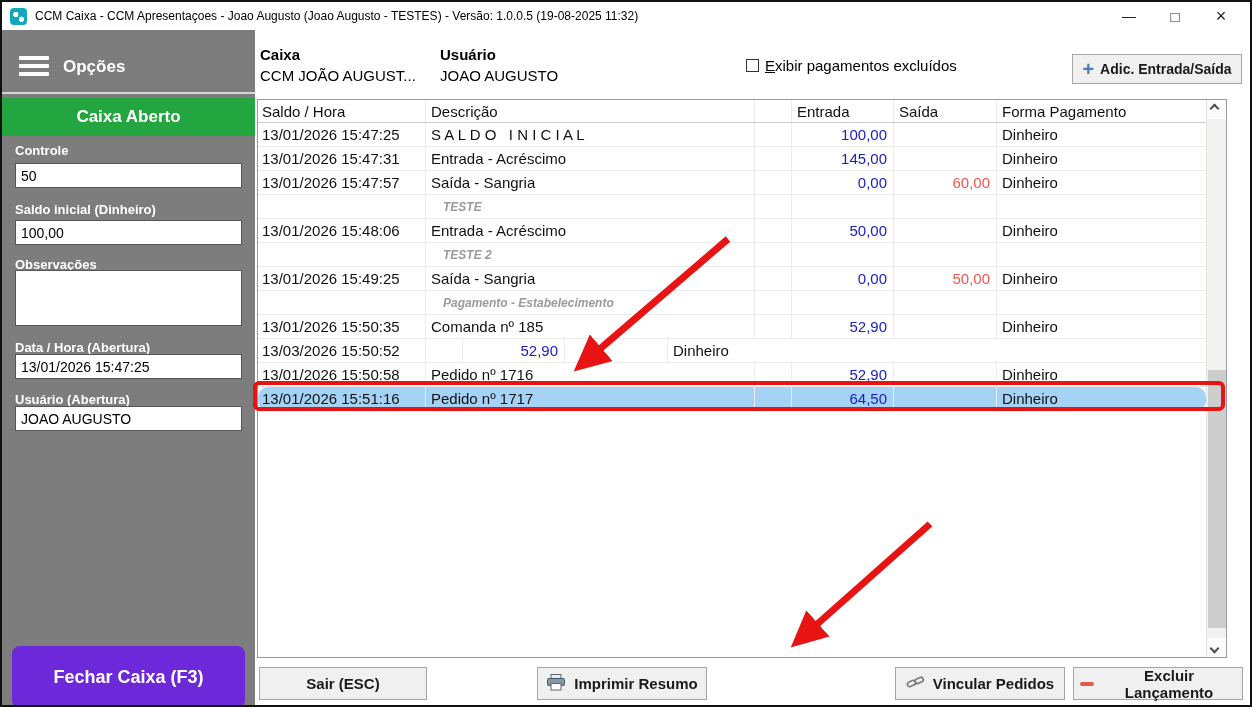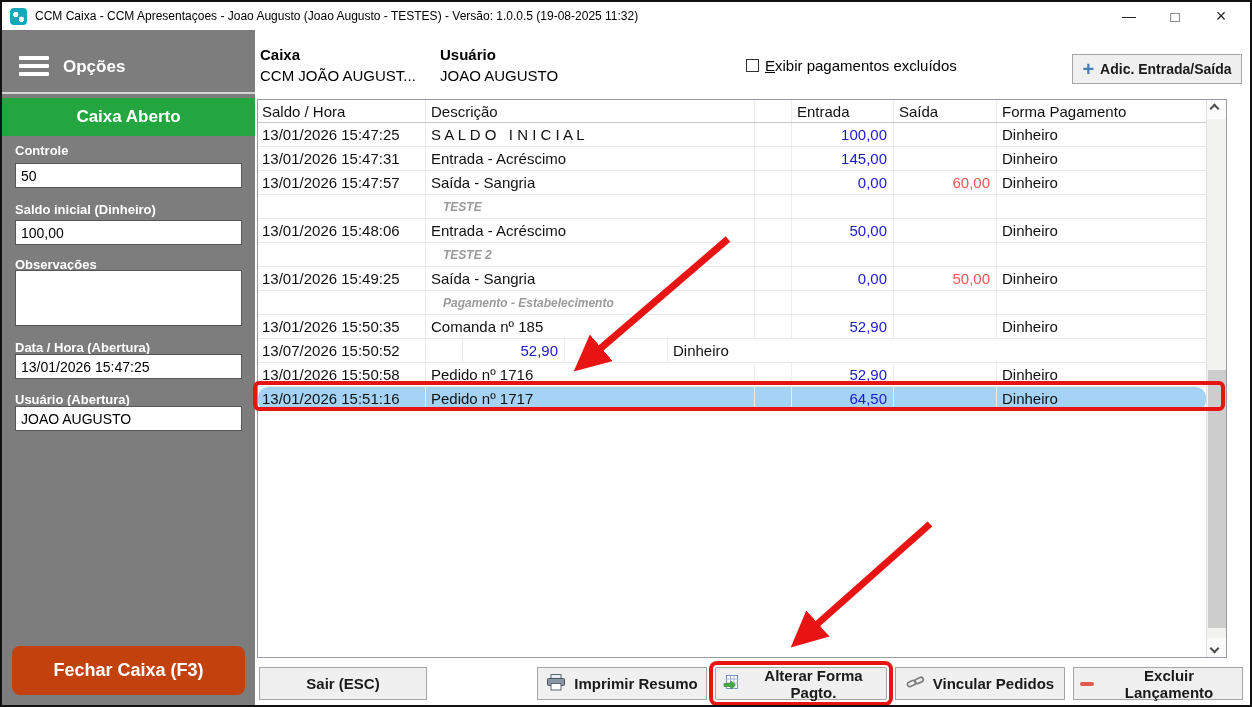--- a/index.html
+++ b/index.html
@@ -36,21 +36,21 @@
   .fld-input { position:absolute; left:13px; width:227px; height:25px; background:#fff; border:1px solid #565656; font-size:14px; color:#000; padding:0 5px; font-family:"Liberation Sans",sans-serif; }
   .lbl-controle { top:113px; } .in-controle { top:133px; }
   .lbl-saldo    { top:172px; } .in-saldo    { top:190px; }
   .lbl-obs      { top:227px;text-align:right; }
   .obs-area { position:absolute; left:13px; top:240px; width:227px; height:56px; background:#fff; border:1px solid #565656; }
   .chev { width:7px; height:7px; border-left:2px solid #9a9a9a; border-top:2px solid #9a9a9a; position:absolute; left:3px; }
   .chev.up { top:5px; transform:rotate(45deg); }
   .chev.down { bottom:5px; transform:rotate(225deg); }
   .lbl-data     { top:310px; } .in-data     { top:324px; }
   .lbl-usuario  { top:362px; } .in-usuario  { top:376px; }
-  .fechar-btn { position:absolute; left:10px; top:616px; width:233px; height:49px; background:#c2410c; border:none; border-radius:8px; color:#fff; font-weight:bold; font-size:18px; font-family:"Liberation Sans",sans-serif; cursor:pointer; }
+  .fechar-btn { position:absolute; left:10px; top:616px; width:233px; height:62px; background:#6d28d9; border:none; border-radius:8px; color:#fff; font-weight:bold; font-size:18px; font-family:"Liberation Sans",sans-serif; cursor:pointer; }
 
   
   .main { position:absolute; left:253px; top:28px; right:0; bottom:0; background:#fff; }
   .hdr-bold { position:absolute; font-weight:bold; font-size:15px; color:#000; }
   .hdr-val { position:absolute; font-size:15px; color:#000; }
   .caixa-label { left:5px; top:16px; }  .caixa-value { left:5px; top:37px; }
   .usuario-label { left:185px; top:16px; } .usuario-value { left:185px; top:37px; }
   .chk-row { position:absolute; left:491px; top:27px; display:flex; align-items:center; }
   .chk-box { width:13px; height:13px; border:1px solid #333; background:#fff; margin-right:6px; }
   .chk-label { font-size:15px; color:#000; }
@@ -230,21 +230,21 @@
             </div>
             <div class="grid-row">
               <div class="cell c-date">13/01/2026 15:50:35</div>
               <div class="cell c-desc">Comanda nº 185</div>
               <div class="cell c-gap"></div>
               <div class="cell c-ent num-in">52,90</div>
               <div class="cell c-sai num-out"></div>
               <div class="cell c-forma">Dinheiro</div>
             </div>
             <div class="grid-row">
-              <div class="cell c-date">13/07/2026 15:50:52</div>
+              <div class="cell c-date">13/03/2026 15:50:52</div>
               <div class="cell c-gap"></div>
               <div class="cell c-ent num-in">52,90</div>
               <div class="cell c-sai num-out"></div>
               <div class="cell c-forma">Dinheiro</div>
             </div>
             <div class="grid-row">
               <div class="cell c-date">13/01/2026 15:50:58</div>
               <div class="cell c-desc">Pedido nº 1716</div>
               <div class="cell c-gap"></div>
               <div class="cell c-ent num-in">52,90</div>
@@ -278,28 +278,20 @@
 
     <button class="footer-btn btn-imprimir">
       <span><svg width="20" height="17" viewBox="0 0 20 17">
             <rect x="5" y="0.5" width="10" height="4" fill="#e8eef5" stroke="#5b6770"></rect>
             <rect x="1.5" y="4.5" width="17" height="7" rx="1" fill="#8a97a5" stroke="#4a545e"></rect>
             <rect x="5" y="9.5" width="10" height="6.5" fill="#fff" stroke="#5b6770"></rect>
           </svg></span>
       <span>Imprimir Resumo</span>
     </button>
 
-    <button class="footer-btn btn-alterar highlighted">
-      <span><svg width="17" height="16" viewBox="0 0 17 16">
-            <rect x="4.5" y="1.5" width="11" height="13" fill="#fff" stroke="#7a96c2"></rect>
-            <path d="M4.5 5 H15.5 M8.5 1.5 V14.5 M12 1.5 V14.5 M4.5 9 H15.5" stroke="#9db3d6" stroke-width="1" fill="none"></path>
-            <path d="M9 7 L9 9.5 L2 9.5 L2 12.5 L9 12.5 L9 15 L13.5 11 Z" fill="#3fae3f" stroke="#2b7d2b" stroke-width="0.6"></path>
-          </svg></span>
-      <span>Alterar Forma Pagto.</span>
-    </button>
 
     <button class="footer-btn btn-vincular">
       <span><svg width="19" height="15" viewBox="0 0 19 15" fill="none">
             <rect x="1.2" y="6.2" width="8.6" height="4.6" rx="2.3" transform="rotate(-24 5.5 8.5)" stroke="#7c7c7c" stroke-width="1.7"></rect>
             <rect x="8.8" y="3.2" width="8.6" height="4.6" rx="2.3" transform="rotate(-24 13 5.5)" stroke="#7c7c7c" stroke-width="1.7"></rect>
           </svg></span>
       <span>Vincular Pedidos</span>
     </button>
 
     <button class="footer-btn btn-excluir">

